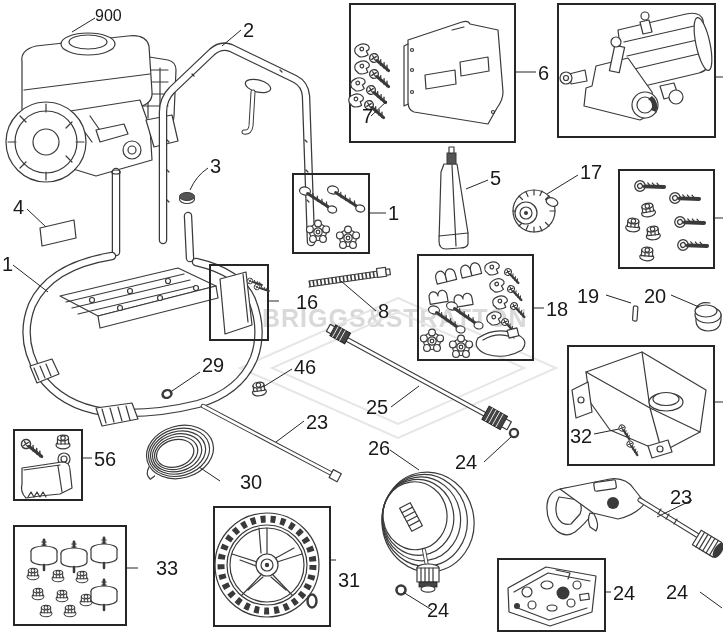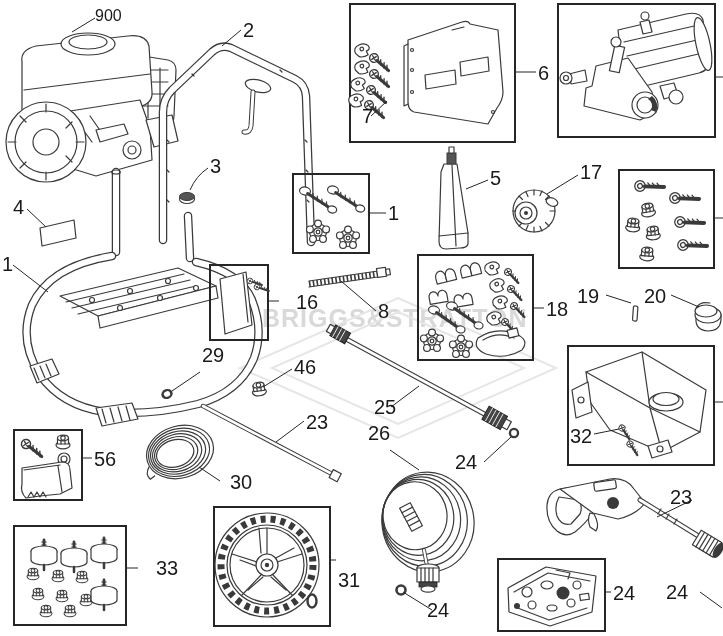--- a/index.html
+++ b/index.html
@@ -480,27 +480,27 @@
   <div class="lbl" style="left:362px;top:106px">7</div>
   <div class="lbl" style="left:490px;top:168px">5</div>
   <div class="lbl" style="left:580px;top:162px">17</div>
   <div class="lbl" style="left:388px;top:203px">1</div>
   <div class="lbl" style="left:296px;top:292px">16</div>
   <div class="lbl" style="left:378px;top:301px">8</div>
   <div class="lbl" style="left:546px;top:299px">18</div>
   <div class="lbl" style="left:577px;top:286px">19</div>
   <div class="lbl" style="left:644px;top:286px">20</div>
   <div class="lbl" style="left:570px;top:426px">32</div>
-  <div class="lbl" style="left:374px;top:397px">25</div>
+  <div class="lbl" style="left:366px;top:397px">25</div>
   <div class="lbl" style="left:455px;top:452px">24</div>
   <div class="lbl" style="left:294px;top:357px">46</div>
-  <div class="lbl" style="left:202px;top:345px">29</div>
+  <div class="lbl" style="left:202px;top:355px">29</div>
   <div class="lbl" style="left:306px;top:412px">23</div>
-  <div class="lbl" style="left:368px;top:423px">26</div>
-  <div class="lbl" style="left:230px;top:472px">30</div>
+  <div class="lbl" style="left:368px;top:438px">26</div>
+  <div class="lbl" style="left:240px;top:472px">30</div>
   <div class="lbl" style="left:94px;top:449px">56</div>
   <div class="lbl" style="left:156px;top:558px">33</div>
   <div class="lbl" style="left:338px;top:570px">31</div>
   <div class="lbl" style="left:670px;top:487px">23</div>
   <div class="lbl" style="left:613px;top:583px">24</div>
   <div class="lbl" style="left:666px;top:582px">24</div>
   <div class="lbl" style="left:427px;top:600px">24</div>
 </div>
 
 </body></html>

